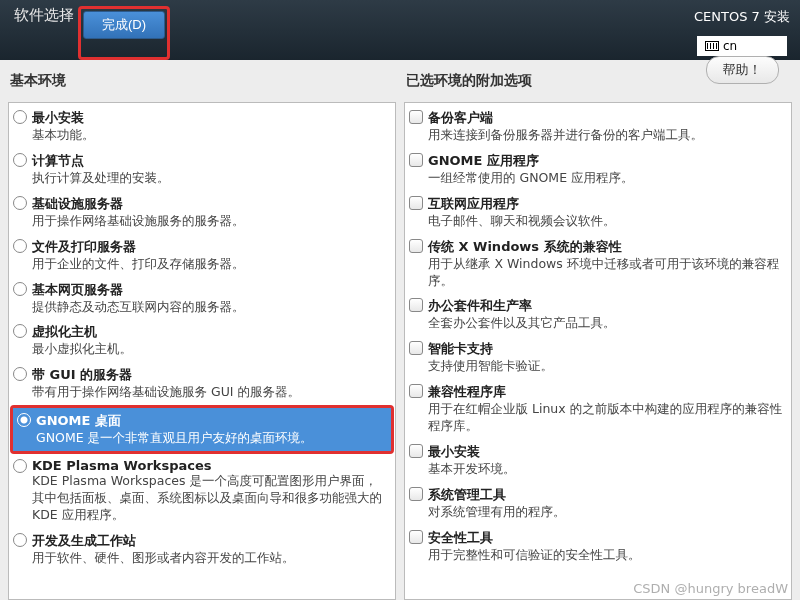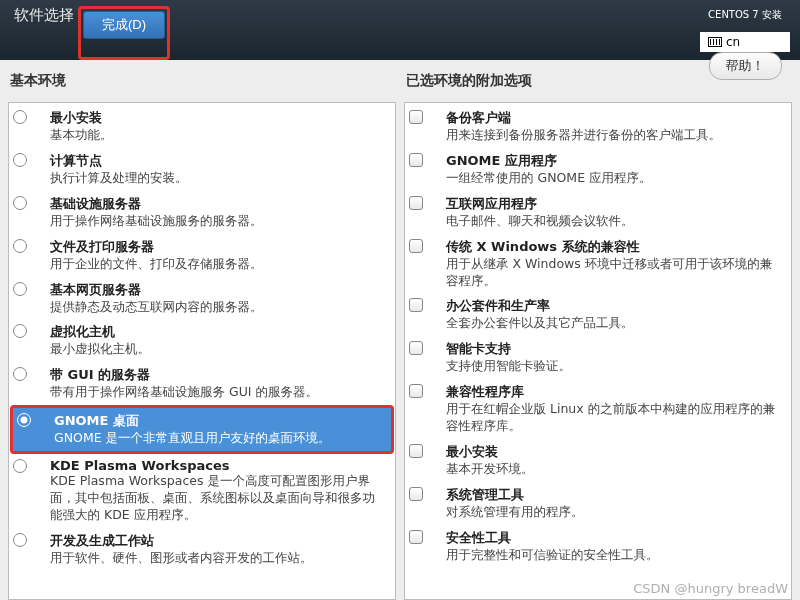--- a/index.html
+++ b/index.html
@@ -3,34 +3,34 @@
   <meta charset="utf-8">
   <style>
     * { box-sizing: border-box; margin: 0; padding: 0; }
     body { font-family: "DejaVu Sans", "WenQuanYi Micro Hei", sans-serif; font-size: 13px; background: #2e3b46; width: 800px; height: 600px; overflow: hidden; position: relative; }
     .header { height: 60px; background: linear-gradient(to bottom, #2e3b46, #1a252e); display: flex; justify-content: space-between; padding: 0 10px; color: #fff; }
     .header-left { display: flex; flex-direction: row; gap: 4px; padding-top: 6px; }
     .page-title { font-size: 15px; font-weight: normal; color: #e8e8e8; padding-left: 4px; }
     .done-wrap { border: 3px solid #e03030; border-radius: 4px; padding: 2px; display: inline-block; }
     .done-button { background: linear-gradient(to bottom, #4a90d9, #3272b8); border: 1px solid #2c5a8c; color: #fff; padding: 4px 18px; font-size: 13px; border-radius: 3px; cursor: pointer; }
     .header-right { display: flex; align-items: center; gap: 10px; padding-top: 8px; flex-direction: column; }
-    .header-right-top { font-size: 10px; }
+    .header-right-top { font-size: 13px; }
     .header-right-bottom { display: flex; align-items: center; flex-direction: column; }
     .kb-indicator { background: #fff; color: #000; padding: 3px 8px; font-size: 12px; display: flex; align-items: center; gap: 4px; min-width: 90px; }
     .kb-icon { width: 14px; height: 10px; border: 1px solid #000; display: inline-block; position: relative; }
     .kb-icon::after { content: ''; position: absolute; inset: 1px; background: repeating-linear-gradient(to right, #000 0 1px, transparent 1px 3px); }
     .help-button { background: linear-gradient(to bottom, #fdfdfd, #e8e8e8); border: 1px solid #b0b0b0; padding: 4px 16px; font-size: 13px; border-radius: 13px; cursor: pointer; color: #333; }
     .content { background: #ededed; height: 540px; display: flex; padding: 8px 8px 0; gap: 8px; }
     .column { flex: 1; display: flex; flex-direction: column; min-width: 0; }
     .column-header { font-size: 14px; font-weight: bold; color: #333; padding: 4px 2px 12px; }
     .listbox { background: #fff; border: 1px solid #bbb; flex: 1; overflow-y: auto; padding: 2px 0; }
     .listbox::-webkit-scrollbar { width: 12px; }
     .listbox::-webkit-scrollbar-track { background: #f0f0f0; }
     .listbox::-webkit-scrollbar-thumb { background: #c0c0c0; border-radius: 6px; }
-    .option-row { padding: 4px 8px 4px 4px; display: flex; align-items: flex-start; gap: 23px; }
+    .option-row { padding: 4px 8px 4px 4px; display: flex; align-items: flex-start; gap: 5px; }
     .control { flex-shrink: 0; margin-top: 1px; }
     .radio, .check { width: 14px; height: 14px; border: 1px solid #888; background: #fff; display: inline-block; }
     .radio { border-radius: 50%; }
     .radio.selected { border-color: #fff; background: radial-gradient(circle, #fff 0 3px, transparent 4px); }
     .check { border-radius: 3px; background: linear-gradient(to bottom, #fff, #e8e8e8); }
     .text-block { flex: 1; min-width: 0; }
     .opt-title { font-weight: bold; color: #222; }
     .opt-desc { color: #444; font-size: 12.5px; line-height: 1.35; }
     .selected-row { background: #4a90d9; color: #fff; }
     .selected-row .opt-title, .selected-row .opt-desc { color: #fff; }

